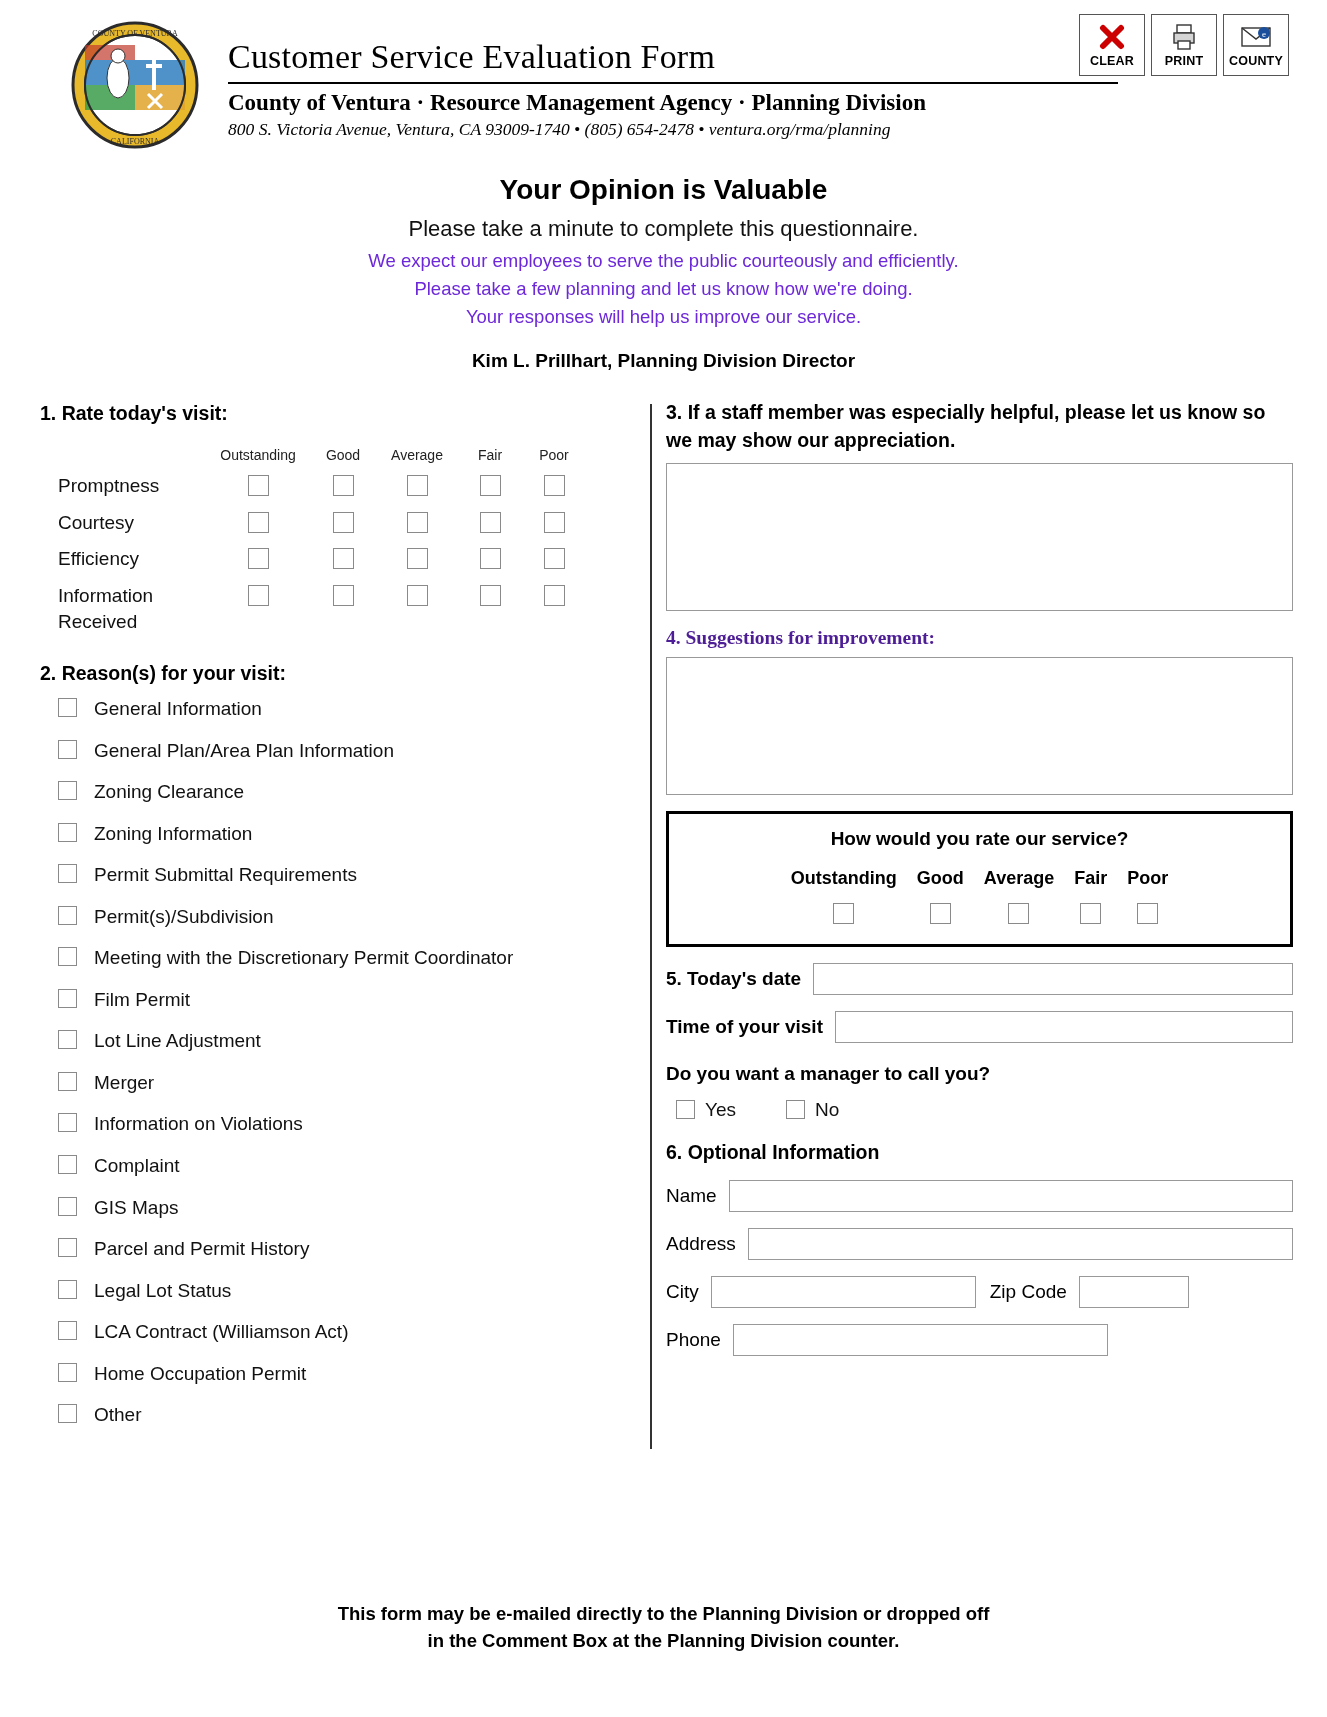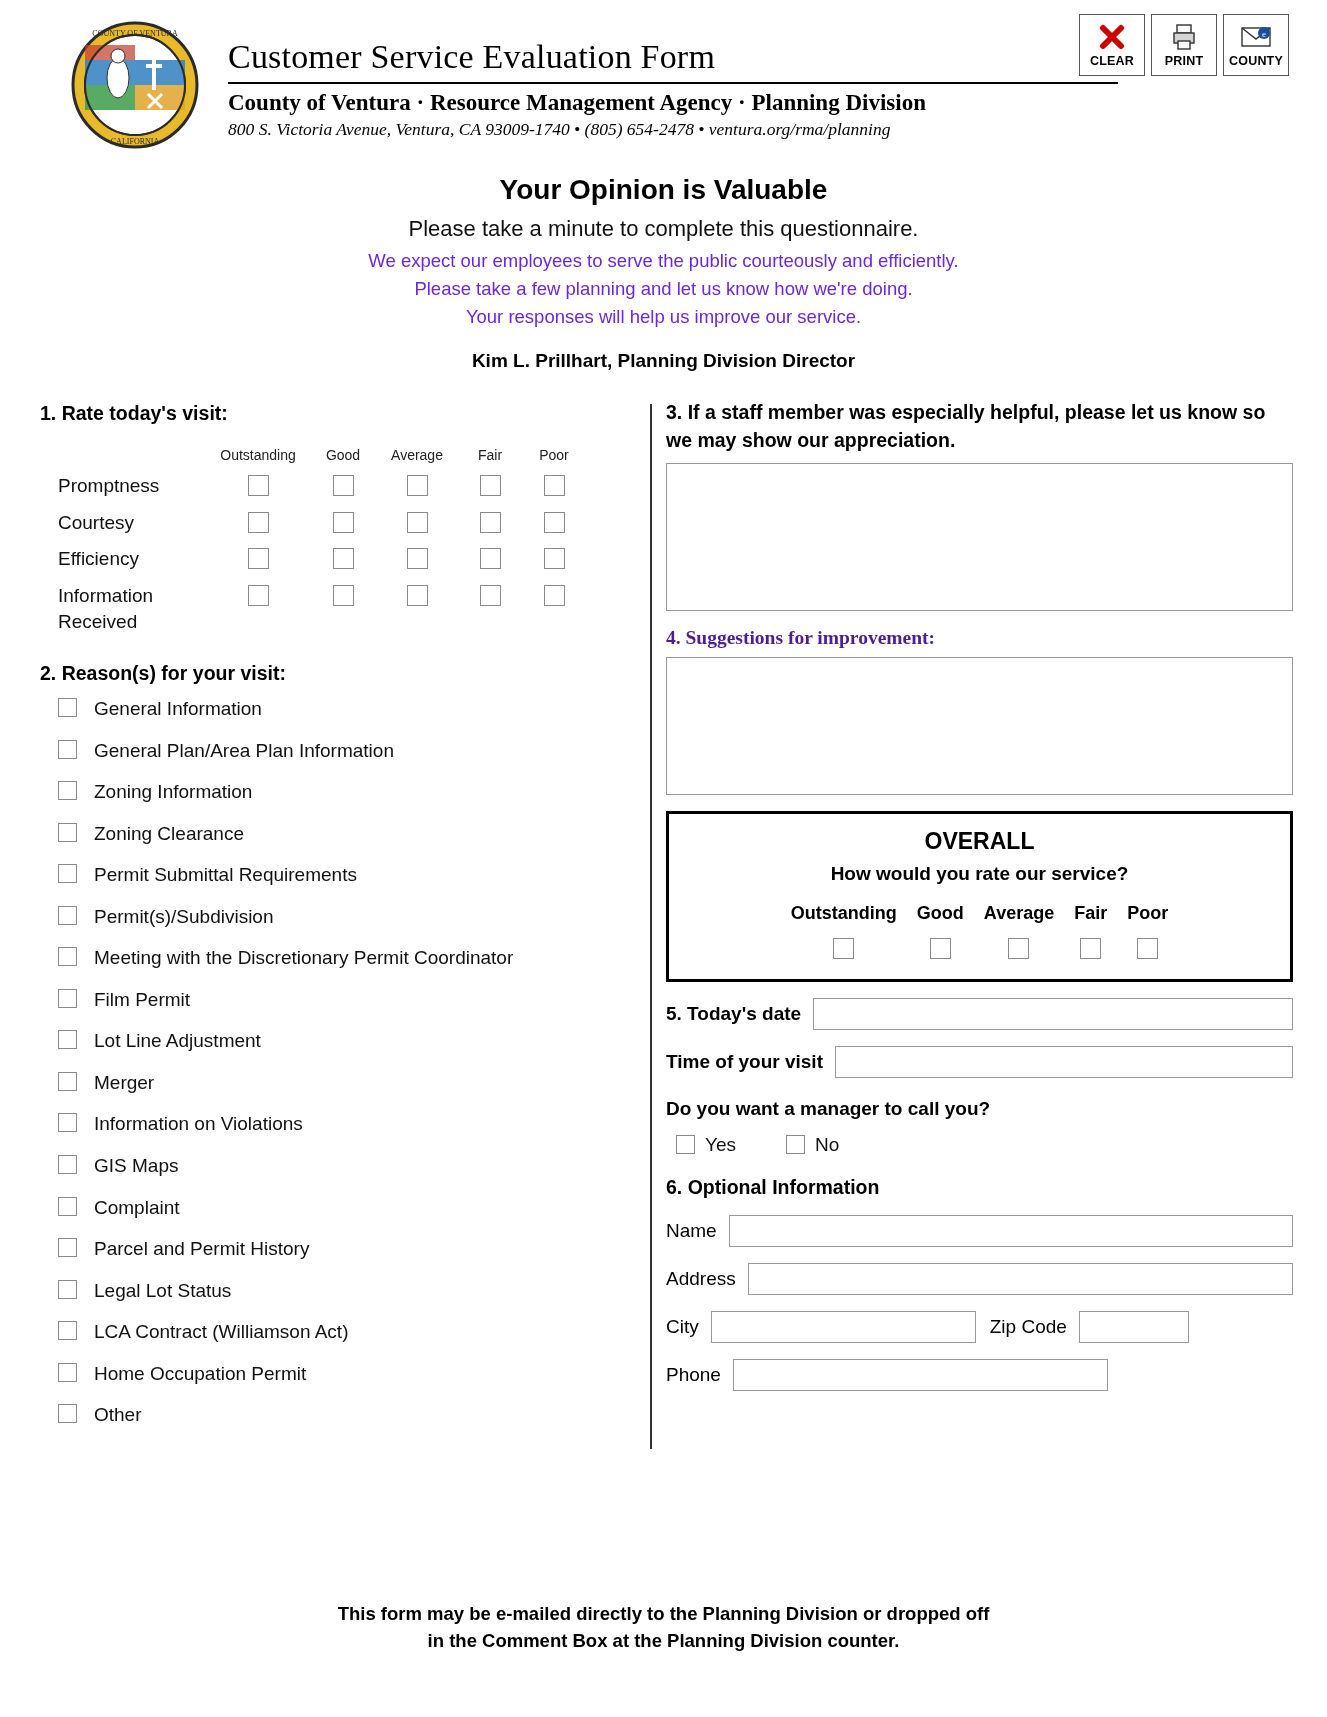--- a/index.html
+++ b/index.html
@@ -543,28 +543,28 @@
         <div class="reason-item">
           <span class="cbx sm"></span>
           <span class="reason-label">General Information</span>
         </div>
         <div class="reason-item">
           <span class="cbx sm"></span>
           <span class="reason-label">General Plan/Area Plan Information</span>
         </div>
         <div class="reason-item">
           <span class="cbx sm"></span>
+          <span class="reason-label">Zoning Clearance</span>
+        </div>
+        <div class="reason-item">
+          <span class="cbx sm"></span>
           <span class="reason-label">Zoning Information</span>
         </div>
         <div class="reason-item">
           <span class="cbx sm"></span>
-          <span class="reason-label">Zoning Clearance</span>
-        </div>
-        <div class="reason-item">
-          <span class="cbx sm"></span>
           <span class="reason-label">Permit Submittal Requirements</span>
         </div>
         <div class="reason-item">
           <span class="cbx sm"></span>
           <span class="reason-label">Permit(s)/Subdivision</span>
         </div>
         <div class="reason-item">
           <span class="cbx sm"></span>
           <span class="reason-label">Meeting with the Discretionary Permit Coordinator</span>
         </div>
@@ -579,25 +579,25 @@
         <div class="reason-item">
           <span class="cbx sm"></span>
           <span class="reason-label">Merger</span>
         </div>
         <div class="reason-item">
           <span class="cbx sm"></span>
           <span class="reason-label">Information on Violations</span>
         </div>
         <div class="reason-item">
           <span class="cbx sm"></span>
+          <span class="reason-label">Complaint</span>
+        </div>
+        <div class="reason-item">
+          <span class="cbx sm"></span>
           <span class="reason-label">GIS Maps</span>
-        </div>
-        <div class="reason-item">
-          <span class="cbx sm"></span>
-          <span class="reason-label">Complaint</span>
         </div>
         <div class="reason-item">
           <span class="cbx sm"></span>
           <span class="reason-label">Parcel and Permit History</span>
         </div>
         <div class="reason-item">
           <span class="cbx sm"></span>
           <span class="reason-label">Legal Lot Status</span>
         </div>
         <div class="reason-item">
@@ -619,21 +619,20 @@
 
     <div class="col-right">
 
       <div class="q3-title">3.  If a staff member was especially helpful, please let us know so we may show our appreciation.</div>
       <div class="textarea-box"></div>
 
       <div class="q4-title">4. Suggestions for improvement:</div>
       <div class="textarea-box q4"></div>
 
       <div class="overall-box">
-        <div class="overall-title">OVERALL</div>
         <div class="overall-sub">How would you rate our service?</div>
         <div class="overall-scale">
           <div class="oscale-col">
             <div class="lbl">Outstanding</div>
             <span class="cbx"></span>
           </div>
           <div class="oscale-col">
             <div class="lbl">Good</div>
             <span class="cbx"></span>
           </div>

